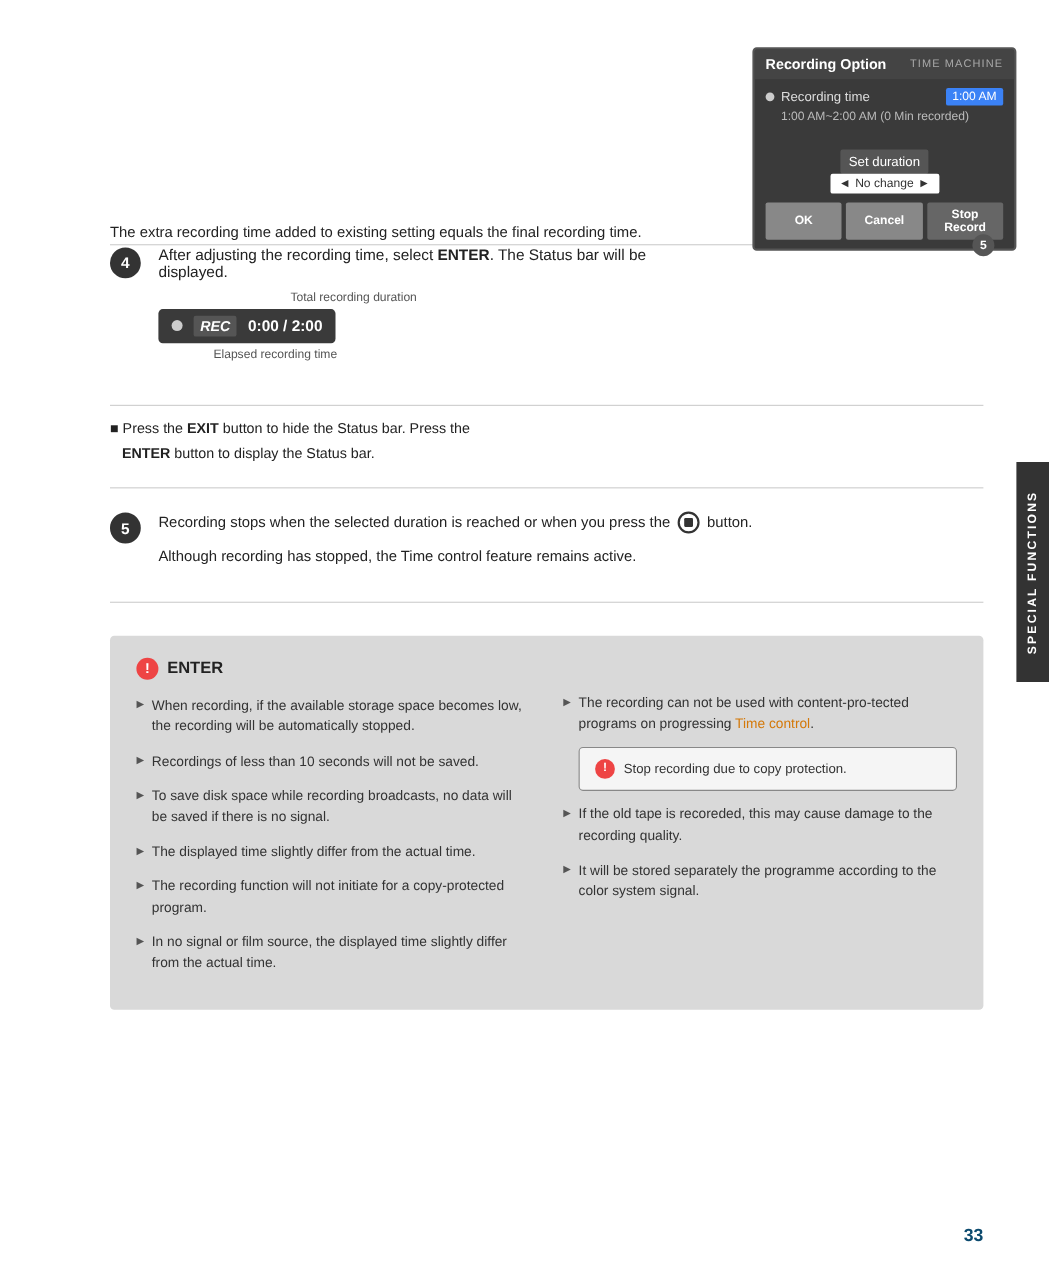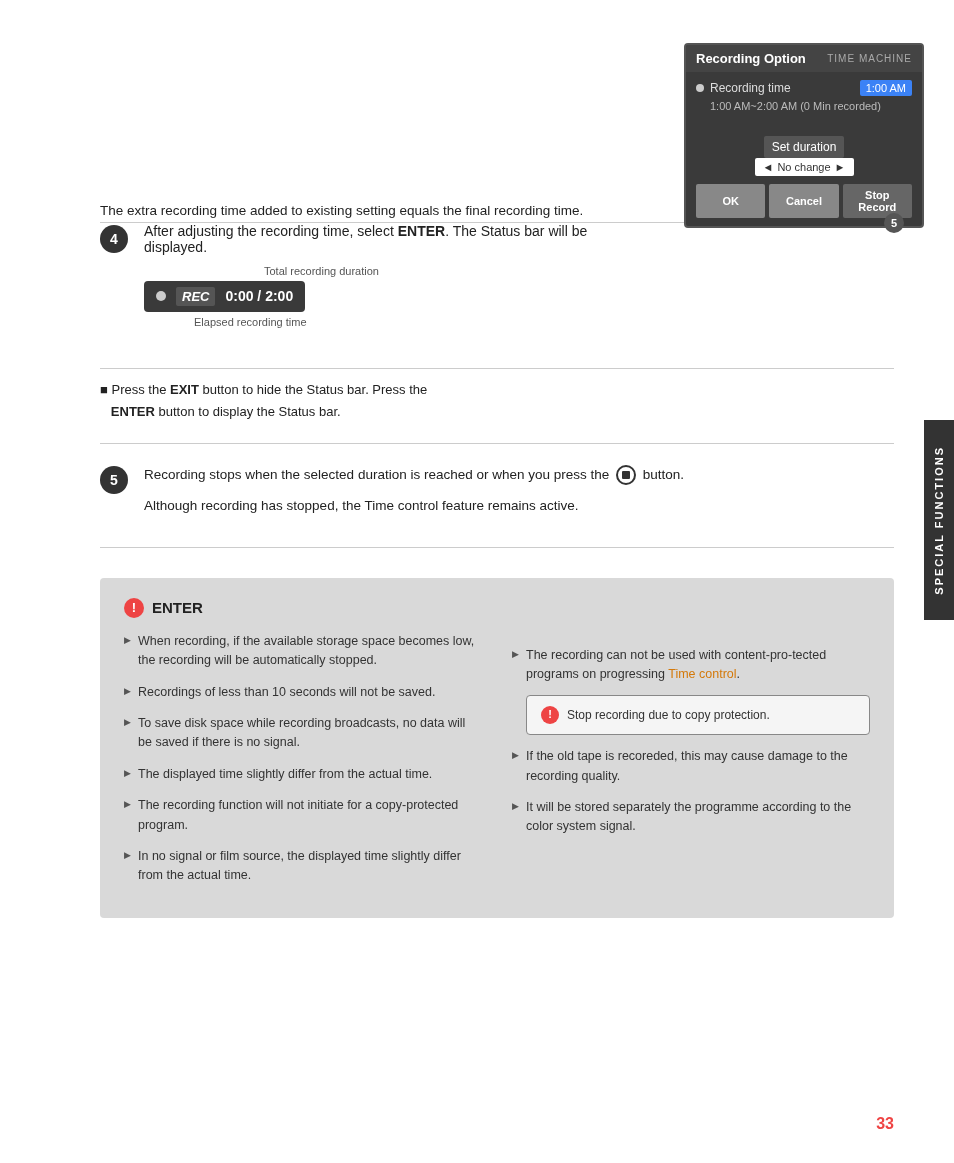--- a/index.html
+++ b/index.html
@@ -406,21 +406,21 @@
       color: #333;
     }
 
     
     .page-number {
       position: absolute;
       bottom: 30px;
       right: 60px;
       font-size: 16px;
       font-weight: bold;
-      color: #ef4444;
+      color: #0c4a6e;
     }
 
     .section-4-wrapper {
       position: relative;
       display: flex;
       align-items: flex-start;
       margin-bottom: 10px;
       padding-bottom: 20px;
       border-bottom: 1px solid #ccc;
     }
@@ -532,21 +532,21 @@
           <li>When recording, if the available storage space becomes low, the recording will be automatically stopped.</li>
           <li>Recordings of less than 10 seconds will not be saved.</li>
           <li>To save disk space while recording broadcasts, no data will be saved if there is no signal.</li>
           <li>The displayed time slightly differ from the actual time.</li>
           <li>The recording function will not initiate for a copy-protected program.</li>
           <li>In no signal or film source, the displayed time slightly differ from the actual time.</li>
         </ul>
       </div>
 
       <div class="note-col">
-        <ul class="note-list" style="margin-top: 48px;">
+        <ul class="note-list" style="margin-top: 32px;">
           <li>
             The recording can not be used with content-pro-tected programs on progressing <a class="time-control-link" href="#">Time control</a>.
             
             <div class="stop-warning-box">
               <div class="stop-warning-icon">!</div>
               <span class="stop-warning-text">Stop recording due to copy protection.</span>
             </div>
           </li>
           <li>If the old tape is recoreded, this may cause damage to the recording quality.</li>
           <li>It will be stored separately the programme according to the color system signal.</li>

